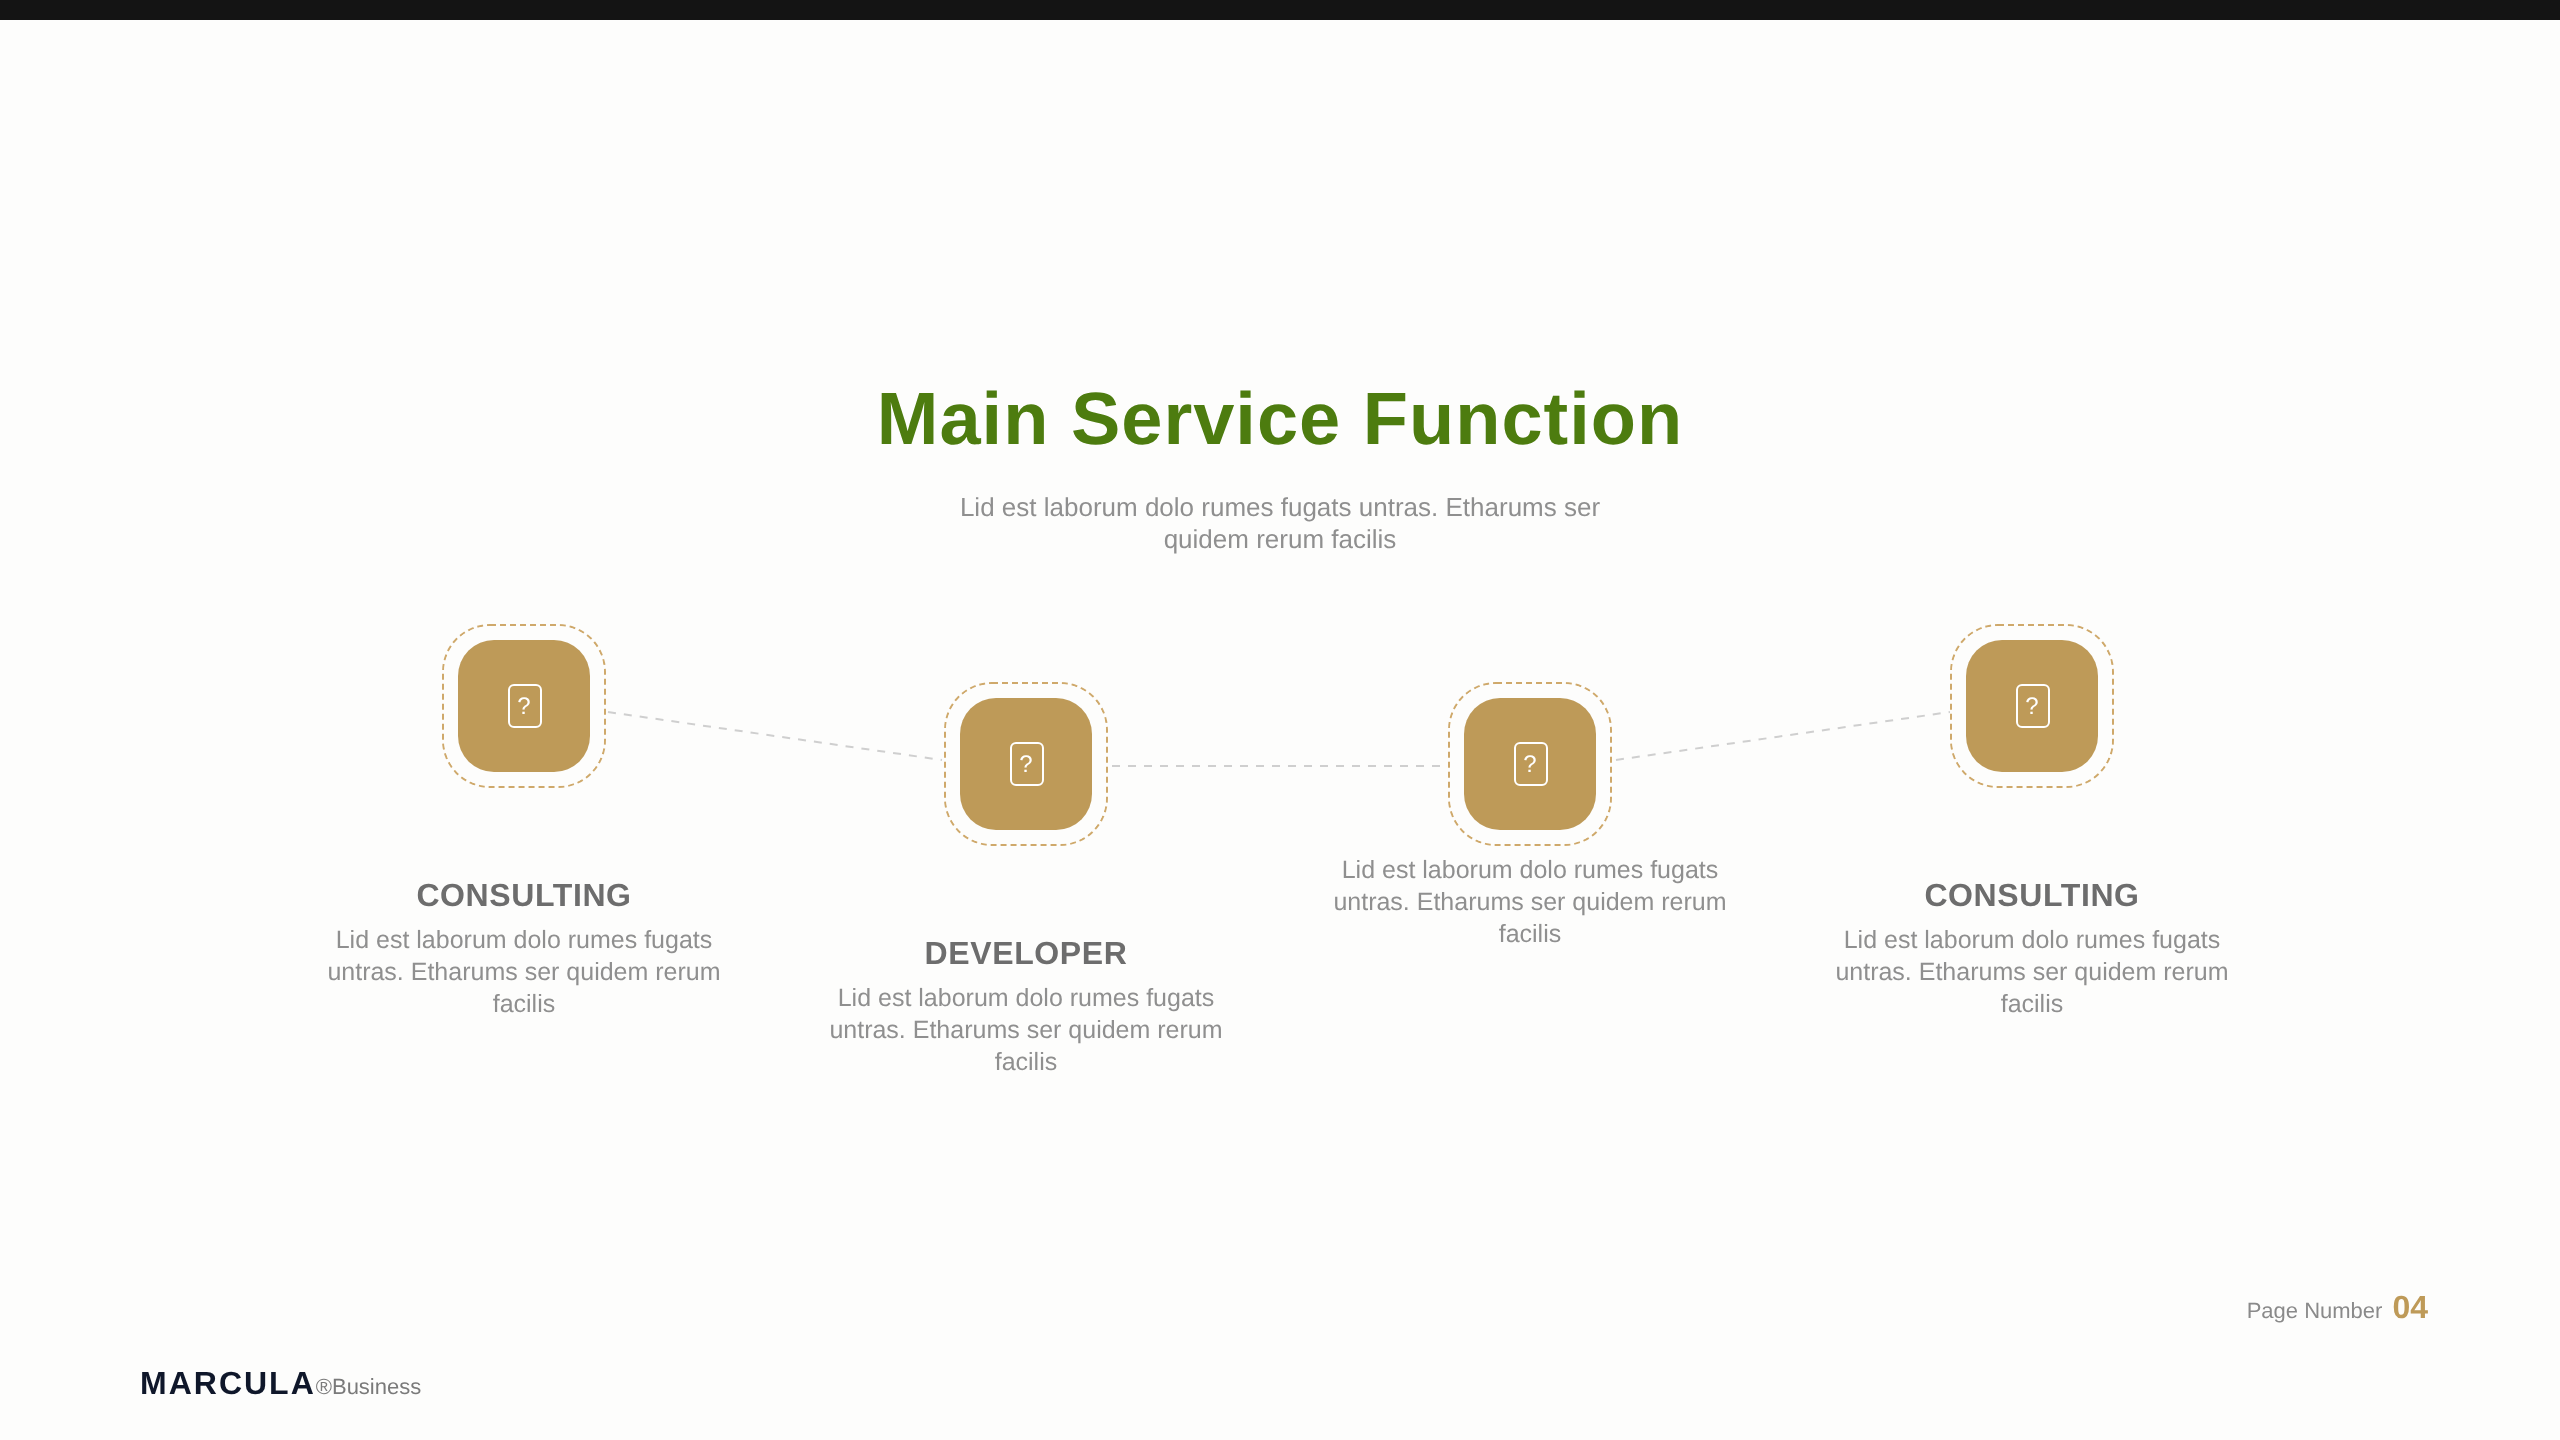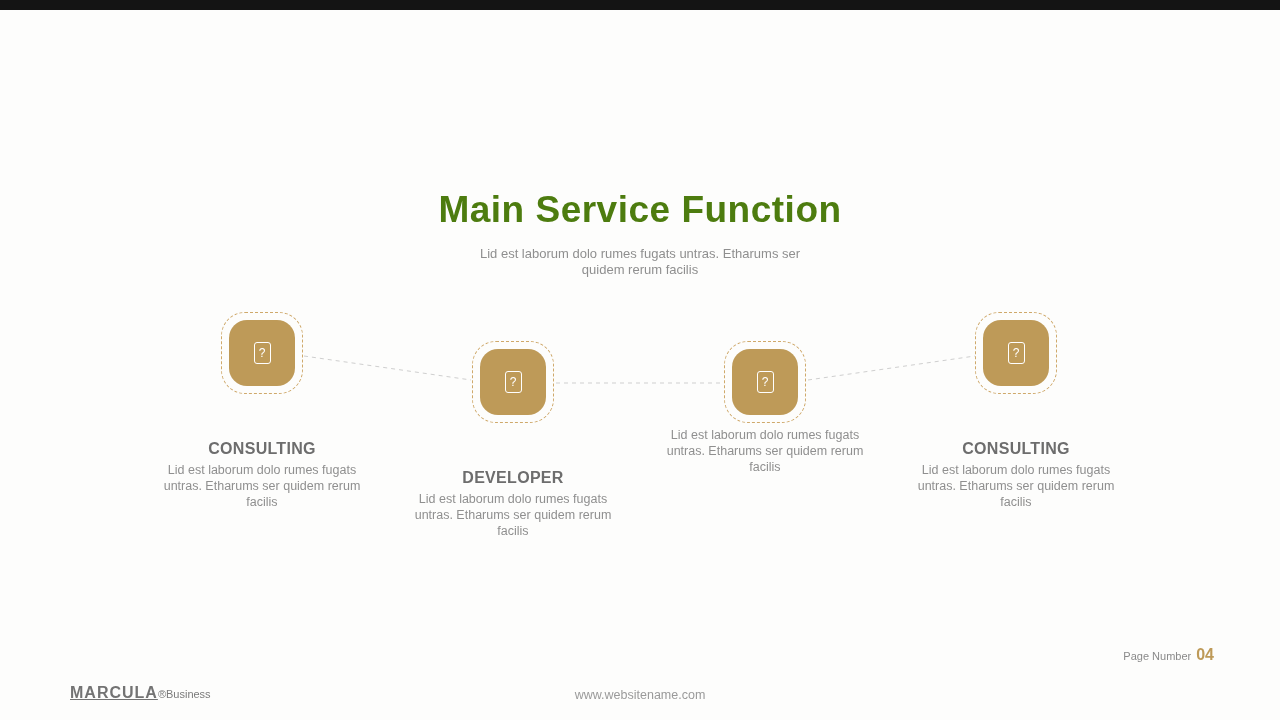--- a/index.html
+++ b/index.html
@@ -98,23 +98,22 @@
   }
   .footer-brand {
     position: absolute;
     left: 70px;
     top: 684px;
     white-space: nowrap;
   }
   .brand-main {
     font-size: 16px;
     font-weight: bold;
-    color: #737373;
+    color: #0f172a;
     letter-spacing: 1px;
-    text-decoration: underline;
   }
   .brand-suffix {
     font-size: 11px;
     color: #7a7a7a;
     text-align: center;
   }
   .footer-site {
     position: absolute;
     top: 688px;
     left: 0;
@@ -192,19 +191,18 @@
       </div>
     </div>
     <div class="service-name">CONSULTING</div>
     <div class="service-desc">Lid est laborum dolo rumes fugats untras. Etharums ser quidem rerum facilis</div>
   </div>
 
   <div class="footer-brand">
     <span class="brand-main">MARCULA</span><span class="brand-suffix">®Business</span>
   </div>
 
-  <div class="footer-site">www.websitename.com</div>
 
   <div class="footer-page">
     <span class="page-label">Page Number</span><span class="page-number">04</span>
   </div>
 
 </div>
 
 </body></html>

